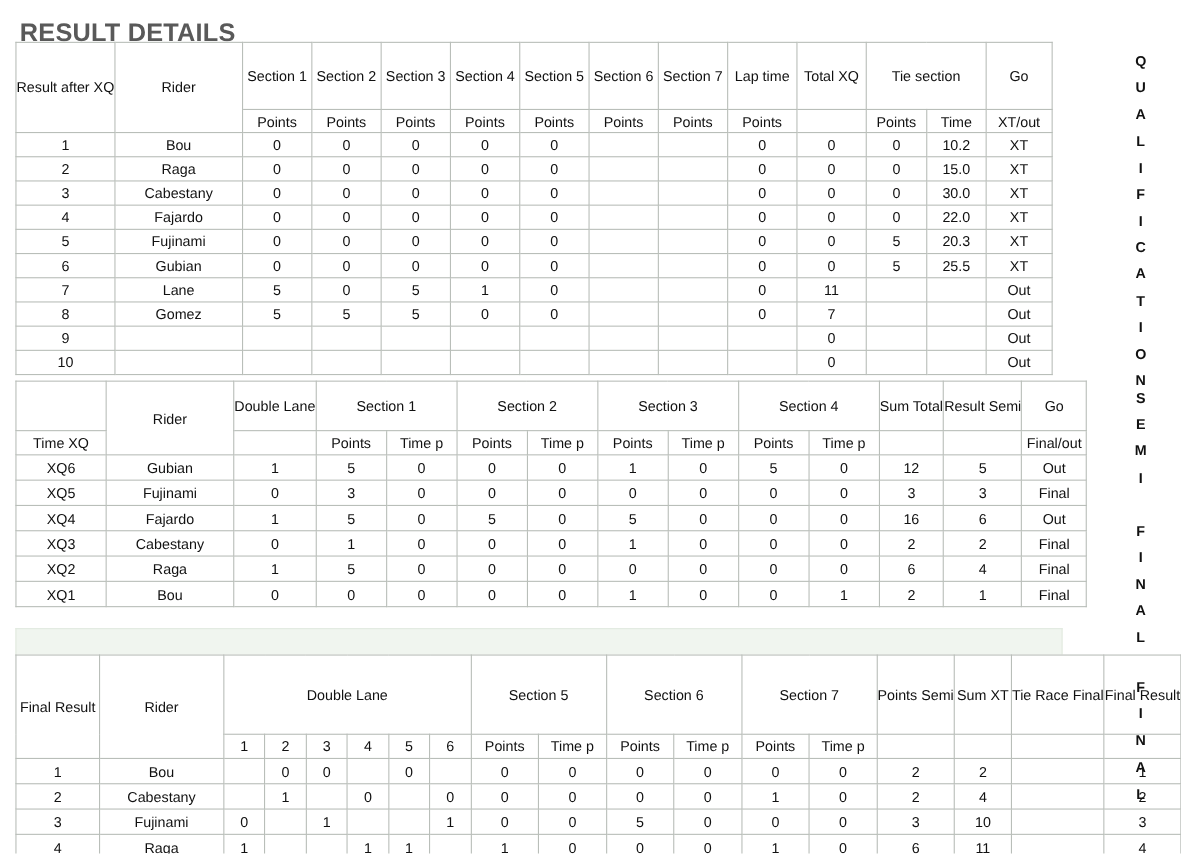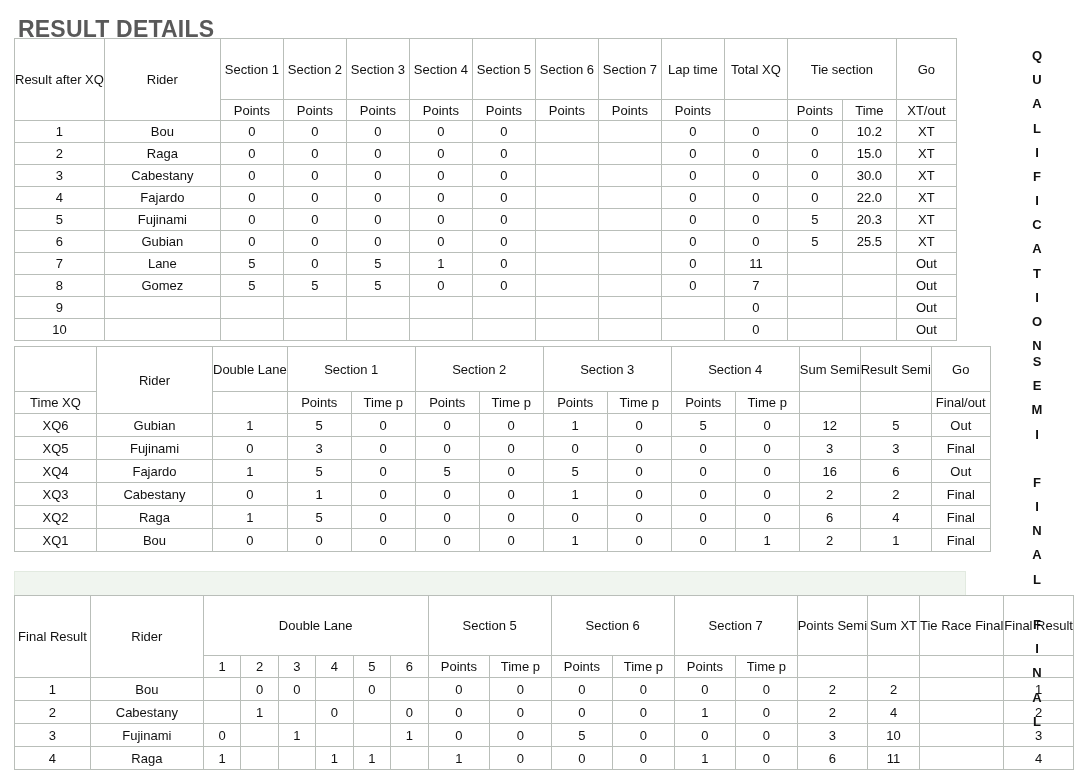--- a/index.html
+++ b/index.html
@@ -320,21 +320,21 @@
     </colgroup>
     <thead>
       <tr style="height:45px">
         <th class="hd"></th>
         <th class="hd" rowspan="2">Rider</th>
         <th class="hd">Double Lane</th>
         <th class="hd" colspan="2">Section 1</th>
         <th class="hd" colspan="2">Section 2</th>
         <th class="hd" colspan="2">Section 3</th>
         <th class="hd" colspan="2">Section 4</th>
-        <th class="hd">Sum Semi</th>
+        <th class="hd">Sum Total</th>
         <th class="hd">Result Semi</th>
         <th class="hd">Go</th>
       </tr>
       <tr style="height:22px">
         <th class="hd2">Time XQ</th>
         <th class="hd2"></th>
         <th class="hd2">Points</th>
         <th class="hd2">Time p</th>
         <th class="hd2">Points</th>
         <th class="hd2">Time p</th>
@@ -466,21 +466,21 @@
       <col style="width:62px">
         <col style="width:62px">
       <col style="width:62px">
         <col style="width:62px">
       <col style="width:56px">
         <col style="width:52px">
       <col style="width:60px">
         <col style="width:55px">
     </colgroup>
     <thead>
-      <tr style="height:60px">
+      <tr style="height:72px">
         <th class="hd" rowspan="2">Final Result</th>
         <th class="hd" rowspan="2">Rider</th>
         <th class="hd" colspan="6">Double Lane</th>
         <th class="hd" colspan="2">Section 5</th>
         <th class="hd" colspan="2">Section 6</th>
         <th class="hd" colspan="2">Section 7</th>
         <th class="hd">Points Semi</th>
         <th class="hd">Sum XT</th>
         <th class="hd">Tie Race Final</th>
         <th class="hd">Final Result</th>

